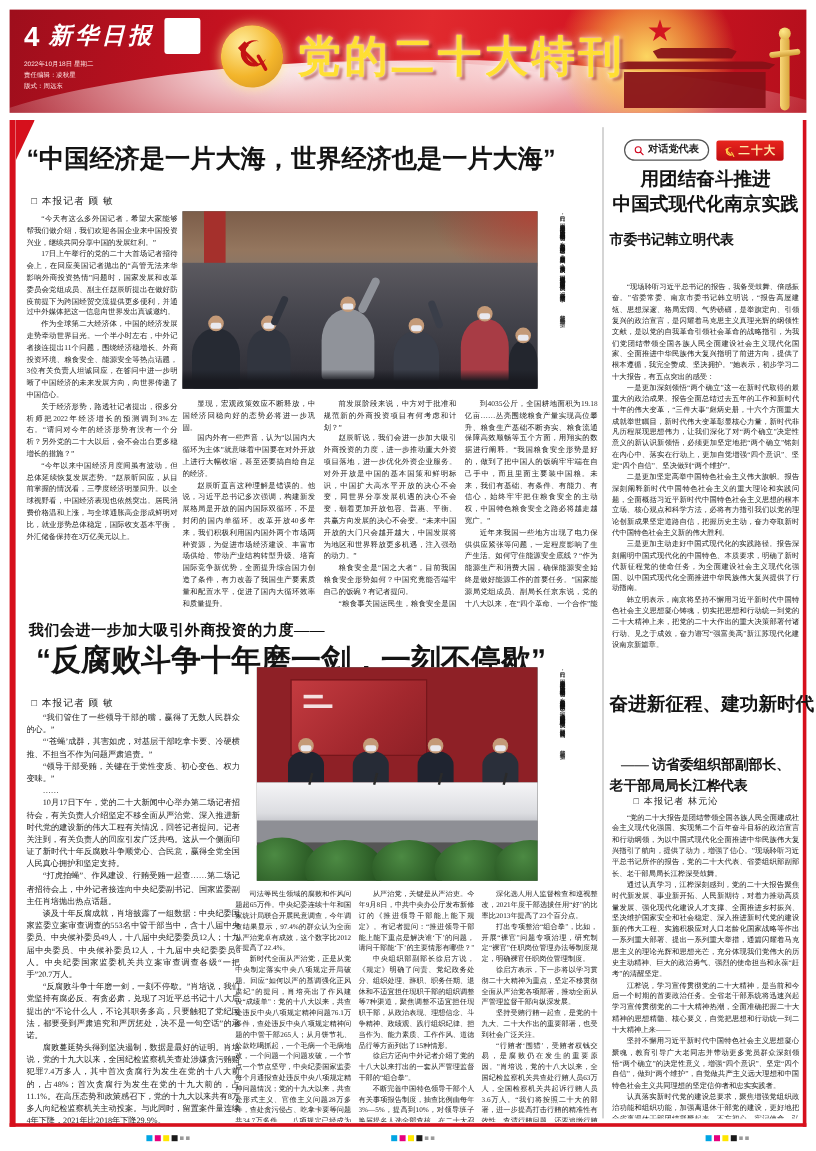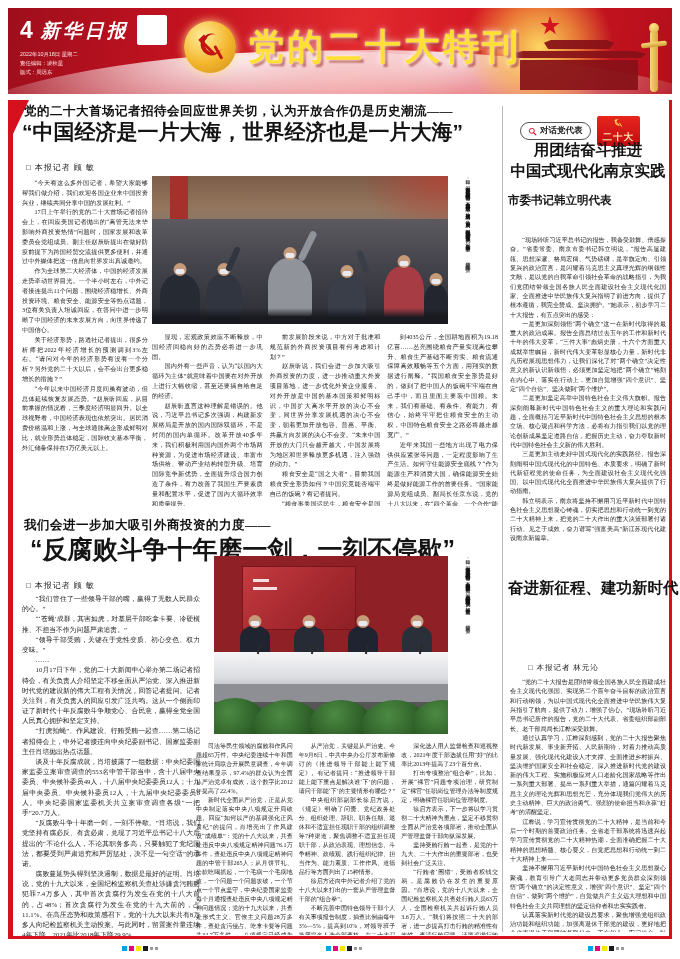--- a/index.html
+++ b/index.html
@@ -94,23 +94,23 @@
   .p2-table{position:absolute;left:0;top:96px;right:0;height:32px;
     background:linear-gradient(180deg,#f5f5f7 0%,#dcdde1 80%,#c9cacf 100%);}
   .p2-floor{position:absolute;left:0;top:128px;right:0;height:18px;background:#8e8f95;}
   .leaf{position:absolute;border-radius:50%;
     background:radial-gradient(circle at 40% 30%,#4c8a43,#24511f 75%);}
   .mic{position:absolute;width:1.5px;height:10px;background:#2a2a2a;transform:rotate(14deg);}
   
   .tag-row{position:absolute;left:520px;top:116px;display:flex;align-items:center;gap:6px;}
   .tag-box{display:flex;align-items:center;gap:3px;border:1.3px solid #555;border-radius:9px;
     padding:2px 7px;font-family:"Liberation Sans",sans-serif;font-size:8.5px;font-weight:bold;color:#222;}
-  .badge{display:flex;align-items:center;gap:3px;padding:2px 6px;border-radius:2px;
+  .badge{display:flex;align-items:flex-end;gap:3px;padding:2px 6px;border-radius:2px;
     background:linear-gradient(#e8251d,#c00d12);font-family:Liberation Mono, monospace;
-    font-size:9.5px;font-weight:bold;color:#ffe9a8;letter-spacing:1px;flex-direction:column;}
+    font-size:9.5px;font-weight:bold;color:#ffe9a8;letter-spacing:1px;}
   .aside-h{position:absolute;left:508px;width:160px;text-align:center;
     font-family:"Liberation Sans",sans-serif;font-weight:900;color:#141414;font-size:15.5px;
     line-height:1.35;white-space:nowrap;}
   .aside-sub{position:absolute;left:508px;width:160px;font-weight:bold;font-size:11.5px;
     line-height:1.45;color:#141414;}
   .aside-sub .l1{text-align:center;}
   .aside-sub .l2{text-align:left;text-indent:0;}
   .aside-body{position:absolute;left:510px;width:156px;overflow:hidden;color:#1c1c1c;
     text-align:justify;font-size:6.1px;line-height:1.53;}
   .aside-body p{margin:0;text-indent:2em;}
@@ -165,21 +165,20 @@
       <h1 class="banner-title" style="margin:0">党的二十大特刊</h1>
     </div>
   </header>
 
   <div class="frame-left"></div>
   <div class="frame-wedge"></div>
   <div class="frame-bottom"></div>
   <div class="frame-right"></div>
   <div class="divider-v"></div>
 
-  <div class="kicker" style="left:24px;top:103px;width:474px">党的二十大首场记者招待会回应世界关切，认为开放合作仍是历史潮流——</div>
   <div class="headline" style="left:22px;top:118px;font-size:21px">“中国经济是一片大海，世界经济也是一片大海”</div>
   <div class="byline" style="left:26px;top:162px">□ 本报记者 顾 敏</div>
 
   <div class="body-col s62" style="left:22px;top:178px;width:126px;height:328px">
       <p>“今天有这么多外国记者，希望大家能够帮我们做介绍，我们欢迎各国企业来中国投资兴业，继续共同分享中国的发展红利。”</p>
       <p>17日上午举行的党的二十大首场记者招待会上，在回应美国记者抛出的“高管无法来华影响外商投资热情”问题时，国家发展和改革委员会党组成员、副主任赵辰昕提出在做好防疫前提下为跨国经贸交流提供更多便利，并通过中外媒体把这一信息向世界发出真诚邀约。</p>
       <p>作为全球第二大经济体，中国的经济发展走势牵动世界目光。一个半小时左右，中外记者接连提出11个问题，围绕经济稳增长、外商投资环境、粮食安全、能源安全等热点话题，3位有关负责人坦诚回应，在答问中进一步明晰了中国经济的未来发展方向，向世界传递了中国信心。</p>
       <p>关于经济形势，路透社记者提出，很多分析师把2022年经济增长的预测调到3%左右。“请问对今年的经济形势有没有一个分析？另外党的二十大以后，会不会出台更多稳增长的措施？”</p>
       <p>“今年以来中国经济月度间虽有波动，但总体延续恢复发展态势。”赵辰昕回应，从目前掌握的情况看，三季度经济明显回升。以全球视野看，中国经济表现也依然突出。居民消费价格温和上涨，与全球通胀高企形成鲜明对比，就业形势总体稳定，国际收支基本平衡，外汇储备保持在3万亿美元以上。</p>
     </div>
@@ -312,20 +311,24 @@
       <p>“现场聆听习近平总书记的报告，我备受鼓舞、倍感振奋。”省委常委、南京市委书记韩立明说，“报告高屋建瓴、思想深邃、格局宏阔、气势磅礴，是举旗定向、引领复兴的政治宣言，是闪耀着马克思主义真理光辉的纲领性文献，是以党的自我革命引领社会革命的战略指引，为我们党团结带领全国各族人民全面建设社会主义现代化国家、全面推进中华民族伟大复兴指明了前进方向，提供了根本遵循，我完全赞成、坚决拥护。”她表示，初步学习二十大报告，有五点突出的感受：</p>
       <p>一是更加深刻领悟“两个确立”这一在新时代取得的最重大的政治成果。报告全面总结过去五年的工作和新时代十年的伟大变革，“三件大事”彪炳史册，十六个方面重大成就举世瞩目，新时代伟大变革彰显核心力量，新时代非凡历程展现思想伟力，让我们深化了对“两个确立”决定性意义的新认识新领悟，必须更加坚定地把“两个确立”铭刻在内心中、落实在行动上，更加自觉增强“四个意识”、坚定“四个自信”、坚决做到“两个维护”。</p>
       <p>二是更加坚定高举中国特色社会主义伟大旗帜。报告深刻阐释新时代中国特色社会主义的重大理论和实践问题，全面概括习近平新时代中国特色社会主义思想的根本立场、核心观点和科学方法，必将有力指引我们以党的理论创新成果坚定道路自信，把握历史主动，奋力夺取新时代中国特色社会主义新的伟大胜利。</p>
       <p>三是更加主动走好中国式现代化的实践路径。报告深刻阐明中国式现代化的中国特色、本质要求，明确了新时代新征程党的使命任务，为全面建设社会主义现代化强国、以中国式现代化全面推进中华民族伟大复兴提供了行动指南。</p>
       <p>韩立明表示，南京将坚持不懈用习近平新时代中国特色社会主义思想凝心铸魂，切实把思想和行动统一到党的二十大精神上来，把党的二十大作出的重大决策部署付诸行动、见之于成效，奋力谱写“强富美高”新江苏现代化建设南京新篇章。</p>
     </div>
 
   <div class="aside-h" style="top:578px">
     <div>奋进新征程、建功新时代</div>
   </div>
+  <div class="aside-sub" style="top:630px">
+    <div class="l1">—— 访省委组织部副部长、</div>
+    <div class="l2">老干部局局长江桦代表</div>
+  </div>
   <div class="aside-byline" style="top:663px">□ 本报记者 林元沁</div>
   <div class="aside-body" style="top:678px;height:254px">
       <p>“党的二十大报告是团结带领全国各族人民全面建成社会主义现代化强国、实现第二个百年奋斗目标的政治宣言和行动纲领，为以中国式现代化全面推进中华民族伟大复兴指引了航向，提供了动力，增强了信心。”现场聆听习近平总书记所作的报告，党的二十大代表、省委组织部副部长、老干部局局长江桦深受鼓舞。</p>
       <p>通过认真学习，江桦深刻感到，党的二十大报告聚焦时代新发展、事业新开拓、人民新期待，对着力推动高质量发展、强化现代化建设人才支撑、全面推进乡村振兴、坚决维护国家安全和社会稳定、深入推进新时代党的建设新的伟大工程、实施积极应对人口老龄化国家战略等作出一系列重大部署、提出一系列重大举措，通篇闪耀着马克思主义的理论光辉和思想光芒，充分体现我们党伟大的历史主动精神、巨大的政治勇气、强烈的使命担当和永葆“赶考”的清醒坚定。</p>
       <p>江桦说，学习宣传贯彻党的二十大精神，是当前和今后一个时期的首要政治任务。全省老干部系统将迅速兴起学习宣传贯彻党的二十大精神热潮，全面准确把握二十大精神的思想精髓、核心要义，自觉把思想和行动统一到二十大精神上来——</p>
       <p>坚持不懈用习近平新时代中国特色社会主义思想凝心聚魂，教育引导广大老同志并带动更多党员群众深刻领悟“两个确立”的决定性意义，增强“四个意识”、坚定“四个自信”，做到“两个维护”，自觉做共产主义远大理想和中国特色社会主义共同理想的坚定信仰者和忠实实践者。</p>
       <p>认真落实新时代党的建设总要求，聚焦增强党组织政治功能和组织功能，加强离退休干部党的建设，更好地把全省离退休干部团结凝聚起来，不忘初心、牢记使命，弘扬伟大建党精神，永葆政治本色。</p>
     </div>
 
   <div class="marks" style="left:122px">

